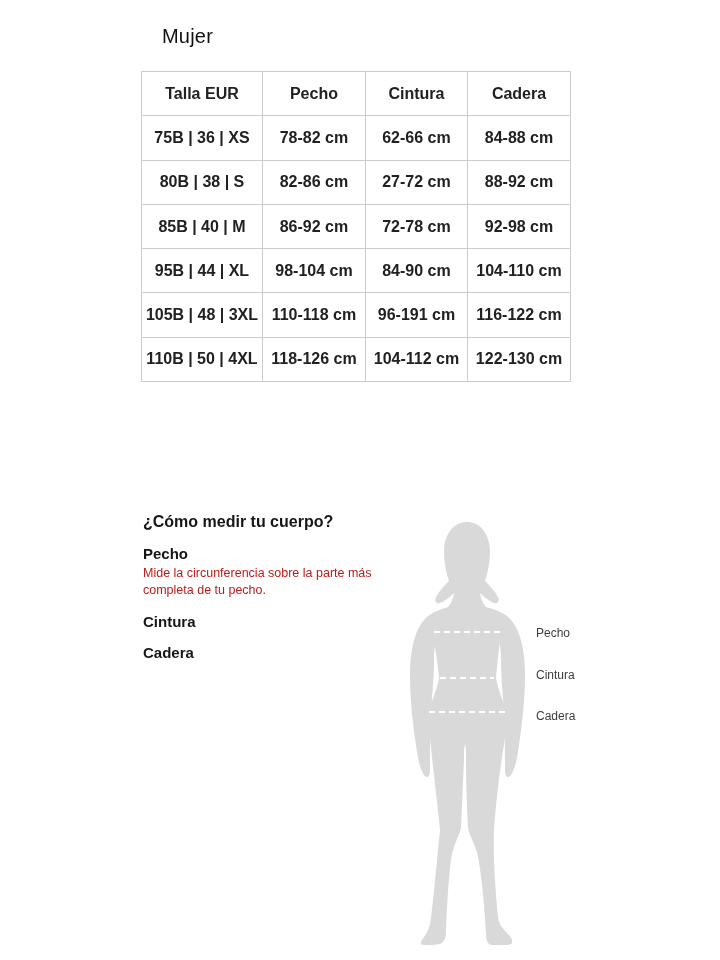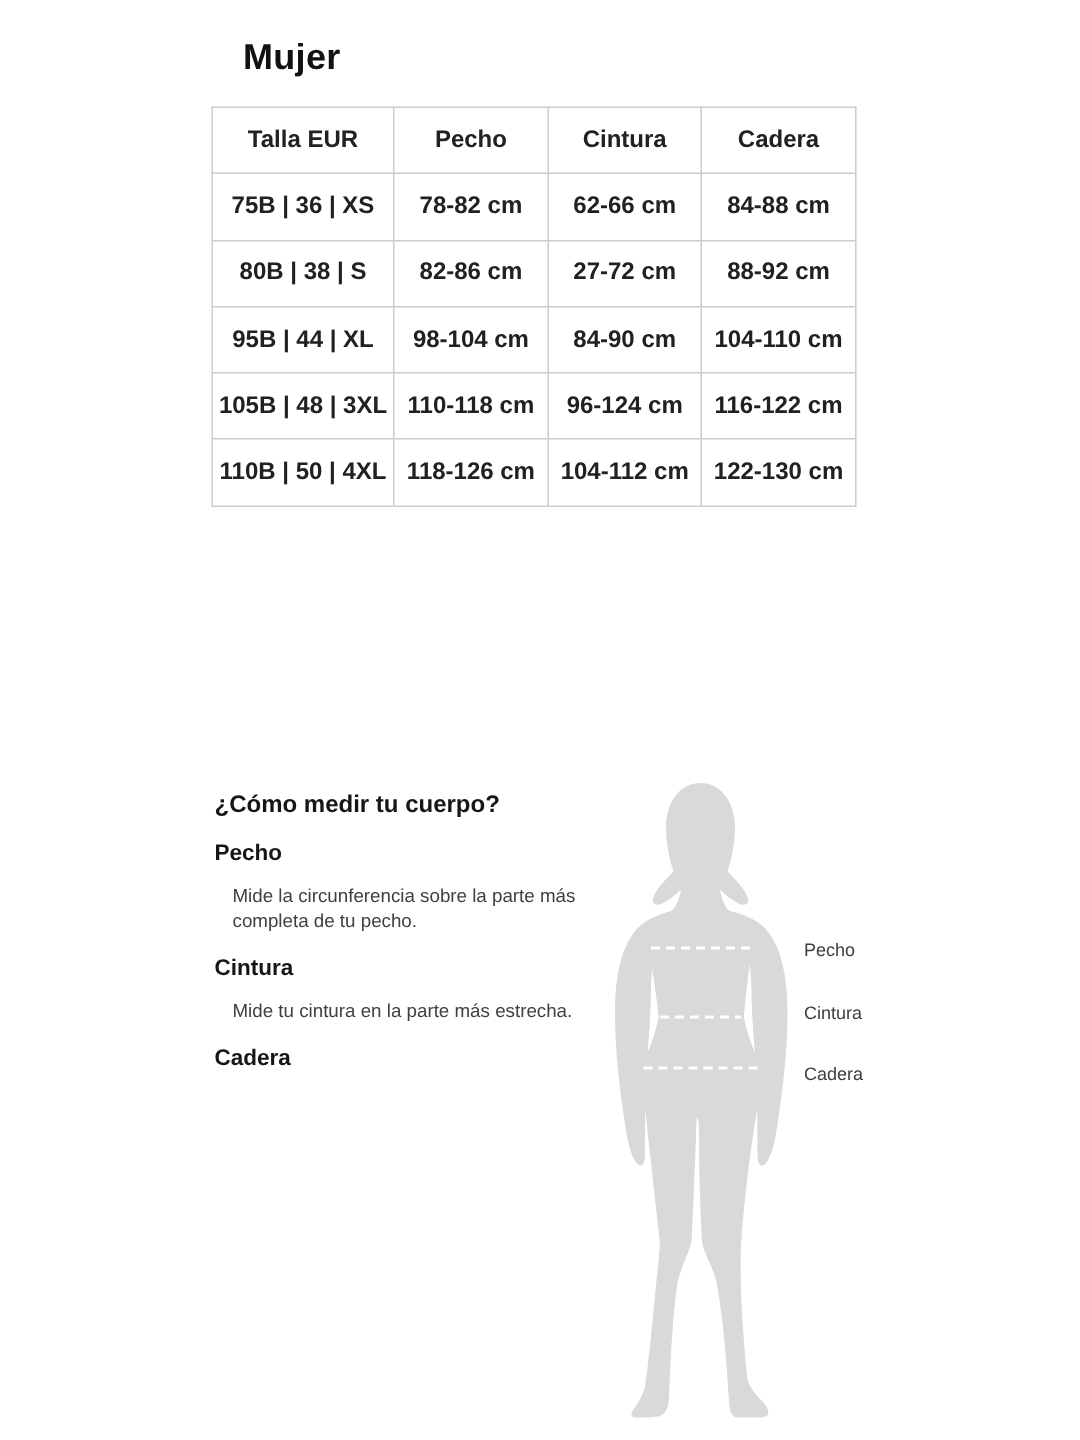--- a/index.html
+++ b/index.html
@@ -8,22 +8,22 @@
     background: #ffffff;
     font-family: "Liberation Sans", sans-serif;
     color: #212121;
     position: relative;
     overflow: hidden;
   }
 
   .page-title {
     position: absolute;
     left: 162px; top: 25px;
-    font-size: 24px;
-    font-weight: bold;
+    font-size: 20px;
+    font-weight: normal;
     color: #111111;
     letter-spacing: 0.2px;
   }
 
   table.size-table {
     position: absolute;
     left: 141px; top: 71px;
     width: 430px;
     border-collapse: collapse;
     table-layout: fixed;
@@ -42,41 +42,41 @@
   }
   .size-table th { font-weight: bold; }
   .size-table td { font-weight: bold; }
   .col-talla { width: 28.2%; }
   .col-pecho { width: 24%; }
   .col-cintura { width: 23.8%; }
   .col-cadera { width: 24%; }
 
   .guide {
     position: absolute;
-    left: 143px; top: 528px;
+    left: 143px; top: 513px;
     width: 258px;
     color: #1b1b1b;
   }
   .guide-title {
     font-size: 16px;
     font-weight: bold;
     margin: 0 0 8px 0;
     color: #161616;
   }
   .guide-section h3 {
     font-size: 15px;
     font-weight: bold;
     margin: 14px 0 3px 0;
     color: #161616;
   }
   .guide-section p {
     font-size: 12.5px;
     line-height: 17px;
-    margin: 12px;
-    color: #404040;
+    margin: 0;
+    color: #b91c1c;
     width: 252px;
   }
 
   .figure-wrap {
     position: absolute;
     left: 400px; top: 520px;
     width: 140px; height: 432px;
   }
   .figure-wrap svg { display: block; width: 140px; height: 432px; }
 
@@ -118,49 +118,54 @@
       <td>62-66 cm</td>
       <td>84-88 cm</td>
     </tr>
     <tr>
       <td>80B | 38 | S</td>
       <td>82-86 cm</td>
       <td>27-72 cm</td>
       <td>88-92 cm</td>
     </tr>
     <tr>
+      <td>85B | 40 | M</td>
+      <td>86-92 cm</td>
+      <td>72-78 cm</td>
+      <td>92-98 cm</td>
+    </tr>
+    <tr>
       <td>95B | 44 | XL</td>
       <td>98-104 cm</td>
       <td>84-90 cm</td>
       <td>104-110 cm</td>
     </tr>
     <tr>
       <td>105B | 48 | 3XL</td>
       <td>110-118 cm</td>
-      <td>96-124 cm</td>
+      <td>96-191 cm</td>
       <td>116-122 cm</td>
     </tr>
     <tr>
       <td>110B | 50 | 4XL</td>
       <td>118-126 cm</td>
       <td>104-112 cm</td>
       <td>122-130 cm</td>
     </tr>
   </tbody>
 </table>
 
 <div class="guide">
   <h2 class="guide-title">¿Cómo medir tu cuerpo?</h2>
   <div class="guide-section">
     <h3>Pecho</h3>
     <p>Mide la circunferencia sobre la parte más completa de tu pecho.</p>
   </div>
   <div class="guide-section">
     <h3>Cintura</h3>
-    <p>Mide tu cintura en la parte más estrecha.</p>
   </div>
   <div class="guide-section">
     <h3>Cadera</h3>
   </div>
 </div>
 
 <div class="figure-wrap">
   <svg viewBox="0 0 140 432" xmlns="http://www.w3.org/2000/svg">
     <g fill="#d9d9d9" stroke="none">
 

